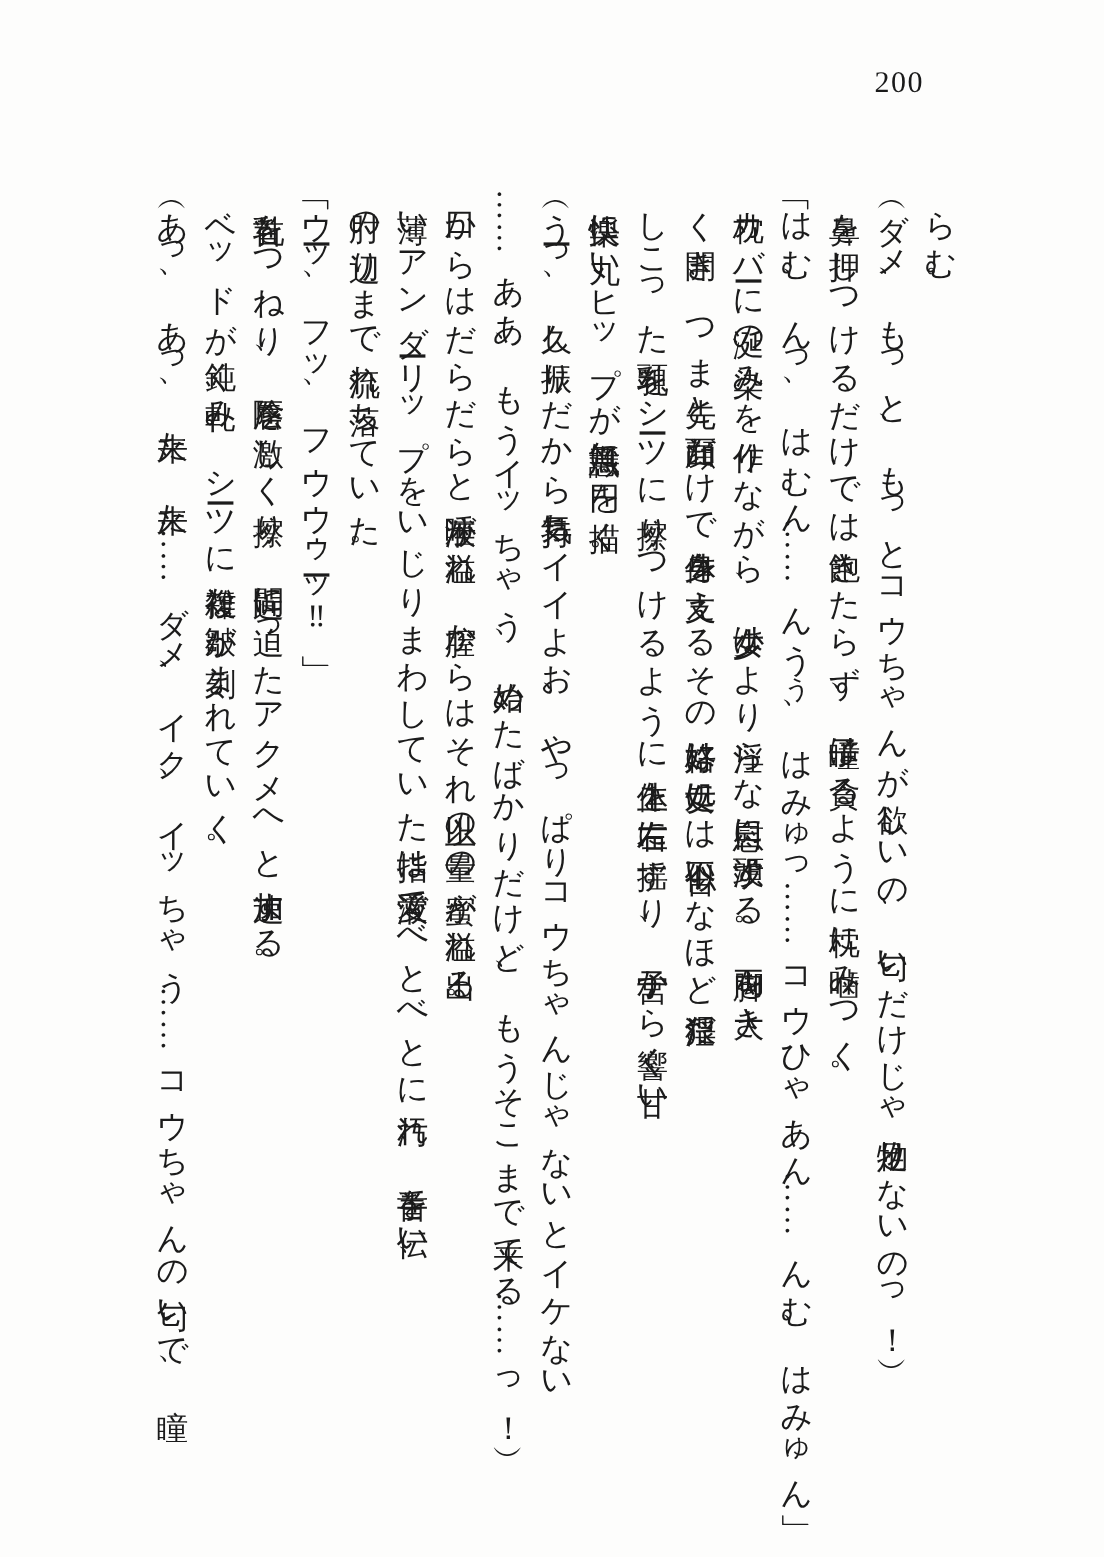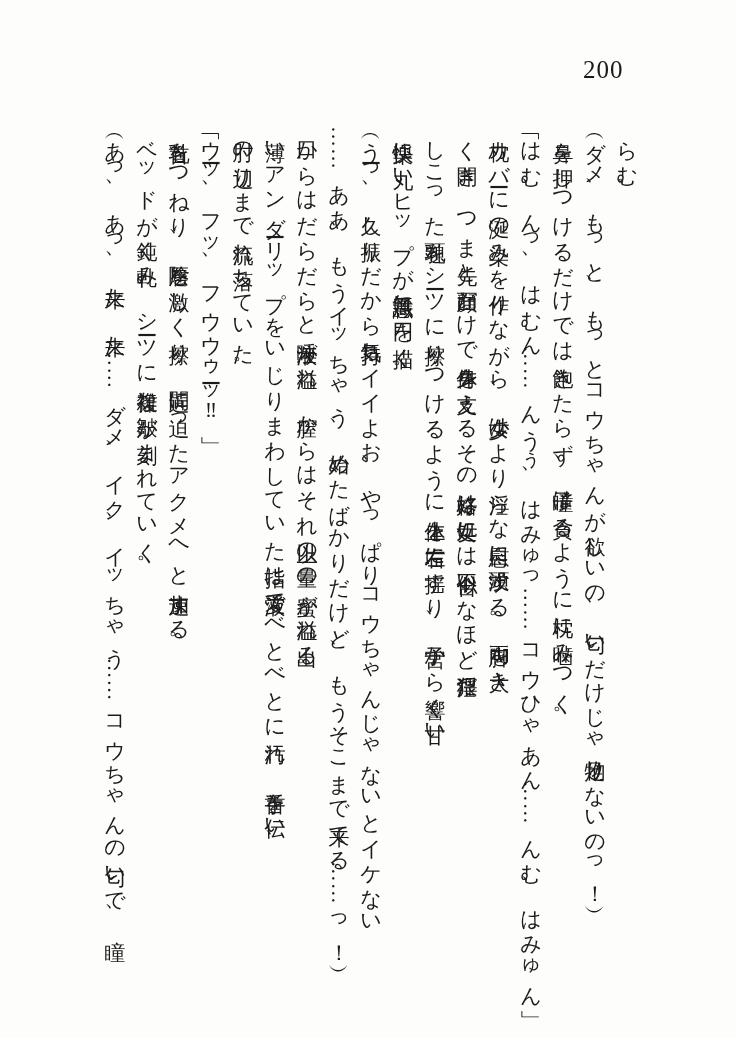--- a/index.html
+++ b/index.html
@@ -14,23 +14,23 @@
   }
   .book-page {
     position: relative;
     width: 736px;
     height: 1038px;
     background: #fdfdfc;
     overflow: hidden;
   }
   .page-number {
     position: absolute;
-    top: 56px;
+    top: 44px;
     left: 583px;
-    font-size: 25px;
+    font-size: 20px;
     letter-spacing: 1px;
     color: #1a1a1a;
   }
   .text-area {
     position: absolute;
     top: 126px;
     right: 99px;
     height: 842px;
     writing-mode: vertical-rl;
     text-orientation: mixed;

